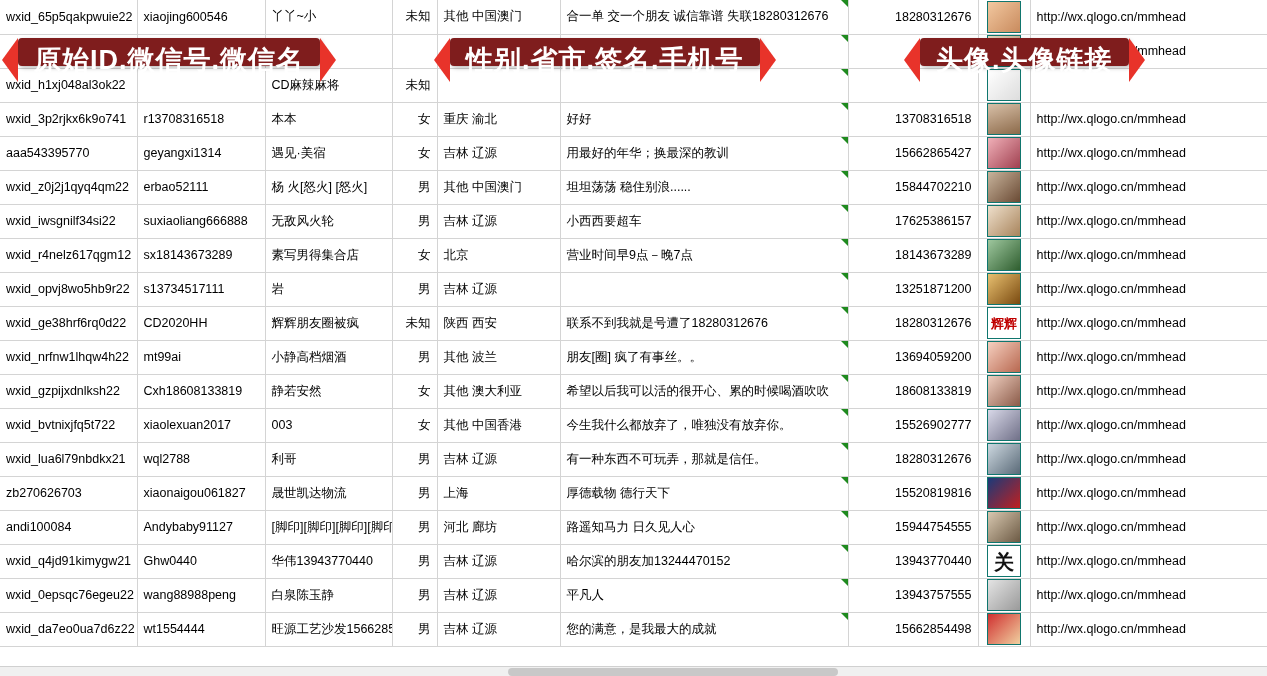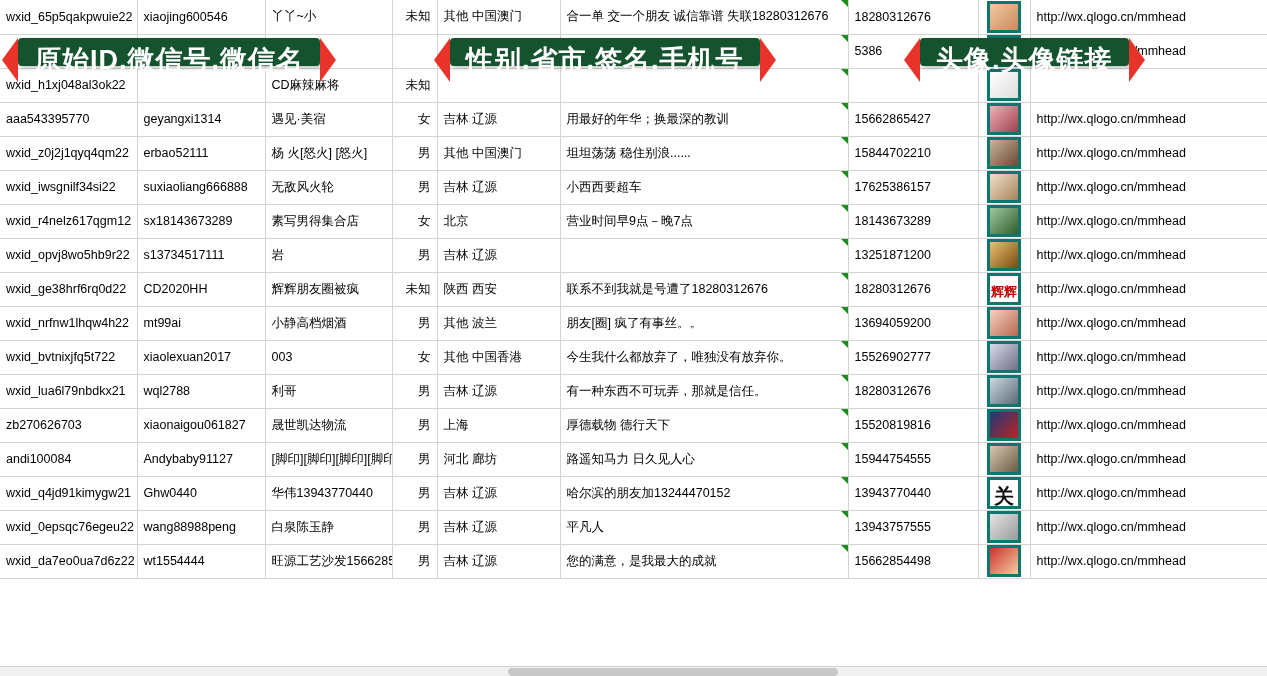--- a/index.html
+++ b/index.html
@@ -39,21 +39,21 @@
   col.c2 { width: 127px; }
   col.c3 { width: 45px; }
   col.c4 { width: 123px; }
   col.c5 { width: 288px; }
   col.c6 { width: 130px; }
   col.c7 { width: 52px; }
   col.c8 { width: 237px; }
 
   td.cell-id { padding-left: 4px; }
   td.cell-gender { text-align: right; padding-left: 8px; }
-  td.cell-phone { text-align: left; padding-left: 8px; }
+  td.cell-phone { text-align: right; padding-left: 8px; }
   td.cell-url { color: #000; margin-top: 37px; }
 
   
   td.marker { position: relative; }
   td.marker::after {
     content: "";
     position: absolute;
     top: 0; right: 0;
     width: 0; height: 0;
     border-top: 7px solid #c00000;
@@ -66,29 +66,29 @@
   
   td.cell-avatar {
     padding: 0;
     text-align: center;
   }
   .avatar {
     width: 34px;
     height: 32px;
     display: inline-block;
     vertical-align: middle;
-    border: 3px solid #0f766e;
+    border: 1px solid #0f766e;
     background-size: cover;
   }
 
   
   .ribbon {
     position: absolute;
     height: 28px;
-    background: #14532d;
+    background: #7f1d1d;
     color: #ffffff;
     font-size: 27px;
     font-weight: bold;
     letter-spacing: 1px;
     line-height: 44px;
     padding: 0 16px;
     border-radius: 4px;
     white-space: nowrap;
     box-shadow: 2px 2px 4px rgba(0,0,0,0.25);
     font-family: "Liberation Sans", "DejaVu Sans", sans-serif;
@@ -181,20 +181,31 @@
         <td></td>
         <td>CD麻辣麻将</td>
         <td class="cell-gender">未知</td>
         <td></td>
         <td class="marker marker-green"></td>
         <td class="cell-phone"></td>
         <td class="cell-avatar"><span class="avatar" style="background:linear-gradient(135deg,#ffffff,#dddddd)"></span></td>
         <td class="cell-url"></td>
       </tr>
 
+      <tr>
+        <td class="cell-id">wxid_3p2rjkx6k9o741</td>
+        <td>r13708316518</td>
+        <td>本本</td>
+        <td class="cell-gender">女</td>
+        <td>重庆 渝北</td>
+        <td class="marker marker-green">好好</td>
+        <td class="cell-phone">13708316518</td>
+        <td class="cell-avatar"><span class="avatar" style="background:linear-gradient(160deg,#d8c0a8,#8c6a4a)"></span></td>
+        <td class="cell-url">http://wx.qlogo.cn/mmhead</td>
+      </tr>
 
       <tr>
         <td class="cell-id">aaa543395770</td>
         <td>geyangxi1314</td>
         <td>遇见·美宿</td>
         <td class="cell-gender">女</td>
         <td>吉林 辽源</td>
         <td class="marker marker-green">用最好的年华；换最深的教训</td>
         <td class="cell-phone">15662865427</td>
         <td class="cell-avatar"><span class="avatar" style="background:linear-gradient(135deg,#f0b0b8,#a04050)"></span></td>
@@ -266,20 +277,31 @@
         <td>mt99ai</td>
         <td>小静高档烟酒</td>
         <td class="cell-gender">男</td>
         <td>其他 波兰</td>
         <td class="marker marker-green">朋友[圈] 疯了有事丝。。</td>
         <td class="cell-phone">13694059200</td>
         <td class="cell-avatar"><span class="avatar" style="background:linear-gradient(135deg,#f6d0c0,#b86850)"></span></td>
         <td class="cell-url">http://wx.qlogo.cn/mmhead</td>
       </tr>
 
+      <tr>
+        <td class="cell-id">wxid_gzpijxdnlksh22</td>
+        <td>Cxh18608133819</td>
+        <td>静若安然</td>
+        <td class="cell-gender">女</td>
+        <td>其他 澳大利亚</td>
+        <td class="marker marker-green">希望以后我可以活的很开心、累的时候喝酒吹吹</td>
+        <td class="cell-phone">18608133819</td>
+        <td class="cell-avatar"><span class="avatar" style="background:linear-gradient(135deg,#f0cfc0,#8a5a48)"></span></td>
+        <td class="cell-url">http://wx.qlogo.cn/mmhead</td>
+      </tr>
 
       <tr>
         <td class="cell-id">wxid_bvtnixjfq5t722</td>
         <td>xiaolexuan2017</td>
         <td>003</td>
         <td class="cell-gender">女</td>
         <td>其他 中国香港</td>
         <td class="marker marker-green">今生我什么都放弃了，唯独没有放弃你。</td>
         <td class="cell-phone">15526902777</td>
         <td class="cell-avatar"><span class="avatar" style="background:linear-gradient(135deg,#d8d8e8,#707088)"></span></td>

